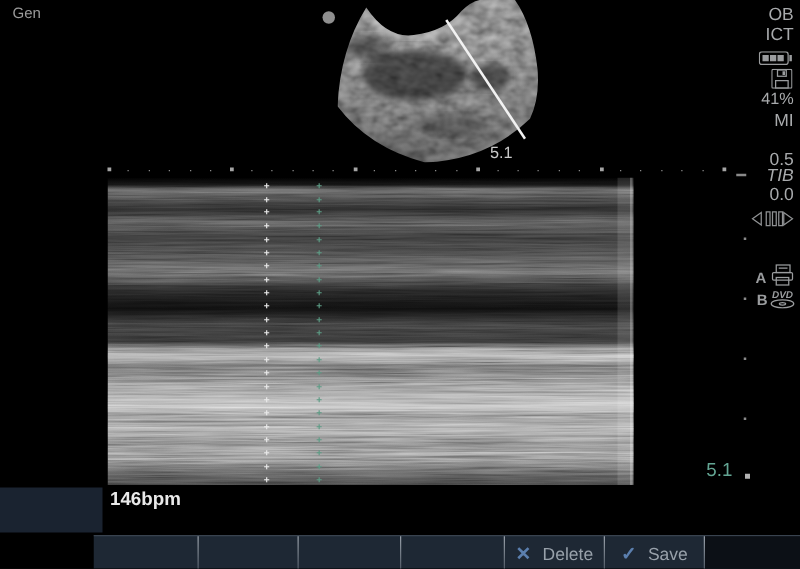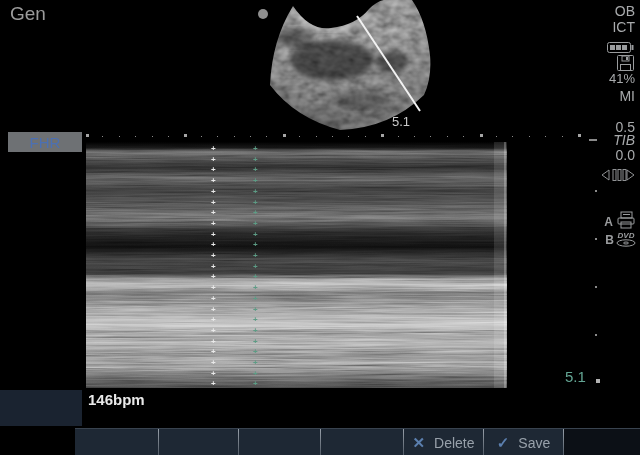--- a/index.html
+++ b/index.html
@@ -1,20 +1,20 @@
 <!DOCTYPE html>
 <html><head>
 <meta charset="utf-8">
 <style>
   html,body{margin:0;padding:0;background:#000;}
   #screen{position:relative;width:640px;height:455px;background:#000;overflow:hidden;
           font-family:"Liberation Sans",sans-serif;-webkit-font-smoothing:antialiased;}
   .abs{position:absolute;}
   
-  #preset{left:10px;top:3px;color:#9b9b9b;font-size:19px;}
+  #preset{left:10px;top:3px;color:#9b9b9b;font-size:12px;}
   
   #sector{left:240px;top:0;width:200px;height:135px;}
   #sector-depth{left:392px;top:114px;color:#c9c9c9;font-size:13px;}
   
   .rlab{right:5px;color:#a8aaac;text-align:right;font-size:14px;line-height:14px;}
   .rico{right:6px;}
   #exam{top:4px;}
   #probe{top:20px;}
   #battery{top:39px;}
   #floppy{top:55px;}
@@ -150,23 +150,20 @@
     <span>B</span>
     <span class="dvdwrap">
       <span class="dvdtxt">DVD</span>
       <svg width="20" height="8">
           <ellipse cx="10" cy="4" rx="9" ry="3.2" fill="none" stroke="#9a9c9e"></ellipse>
           <ellipse cx="10" cy="4" rx="2.5" ry="1" fill="none" stroke="#9a9c9e"></ellipse>
         </svg>
     </span>
   </div>
 
-  <div id="fhr-tab" class="abs">
-    <span>FHR</span>
-  </div>
 
   <div>
       <span class="tick big" style="left: 86px;"></span>
       <span class="tick" style="left: 102.4px;"></span>
       <span class="tick" style="left: 118.8px;"></span>
       <span class="tick" style="left: 135.2px;"></span>
       <span class="tick" style="left: 151.6px;"></span>
       <span class="tick" style="left: 168px;"></span>
       <span class="tick big" style="left: 184.4px;"></span>
       <span class="tick" style="left: 200.8px;"></span>

